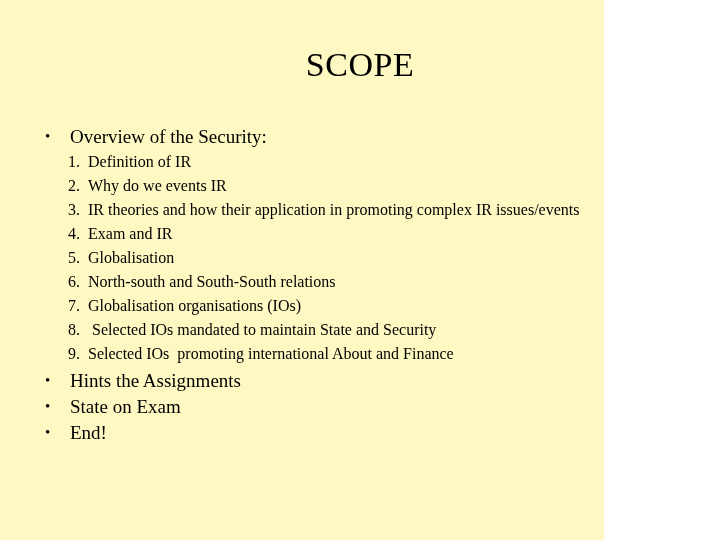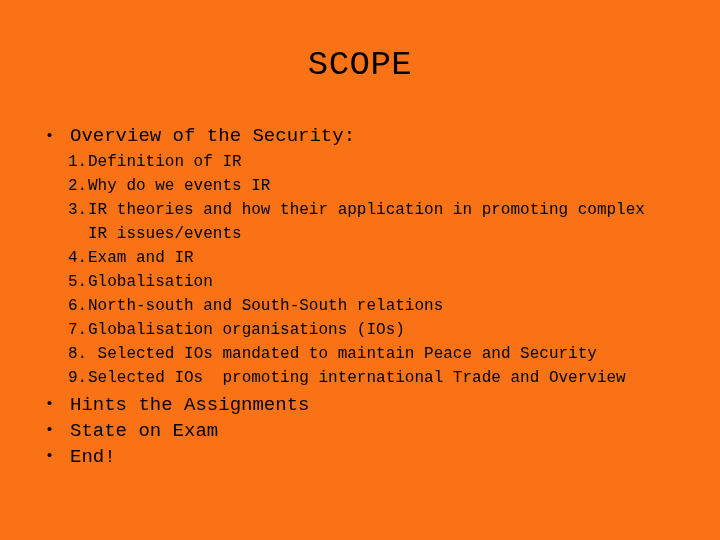--- a/index.html
+++ b/index.html
@@ -2,25 +2,25 @@
 <html><head>
 <meta charset="utf-8">
 <style>
   html, body {
     margin: 0;
     padding: 0;
     background: #ffffff;
   }
   #slide {
     position: relative;
-    width: 720px;
+    width: 604px;
     height: 540px;
-    background: #f97316;
+    background: #fef9c3;
     overflow: hidden;
-    font-family: Liberation Mono, monospace;
+    font-family: Liberation Serif, serif;
     color: #000000;
     -webkit-font-smoothing: antialiased;
   }
 
   
   #slide-title {
     position: absolute;
     left: 0;
     top: 44px;
     width: 720px;
@@ -141,26 +141,26 @@
         <span class="l2-text">North-south and South-South relations</span>
       </div>
 
       <div class="l2-item">
         <span class="l2-marker">7.</span>
         <span class="l2-text">Globalisation organisations (IOs)</span>
       </div>
 
       <div class="l2-item">
         <span class="l2-marker">8.</span>
-        <span class="l2-text"> Selected IOs mandated to maintain Peace and Security</span>
+        <span class="l2-text"> Selected IOs mandated to maintain State and Security</span>
       </div>
 
       <div class="l2-item">
         <span class="l2-marker">9.</span>
-        <span class="l2-text">Selected IOs  promoting international Trade and Overview</span>
+        <span class="l2-text">Selected IOs  promoting international About and Finance</span>
       </div>
 
     </div>
 
     <div class="tail-list">
 
       <div class="l1-item">
         <span class="l1-marker">•</span>
         <span class="l1-text">Hints the Assignments</span>
       </div>

